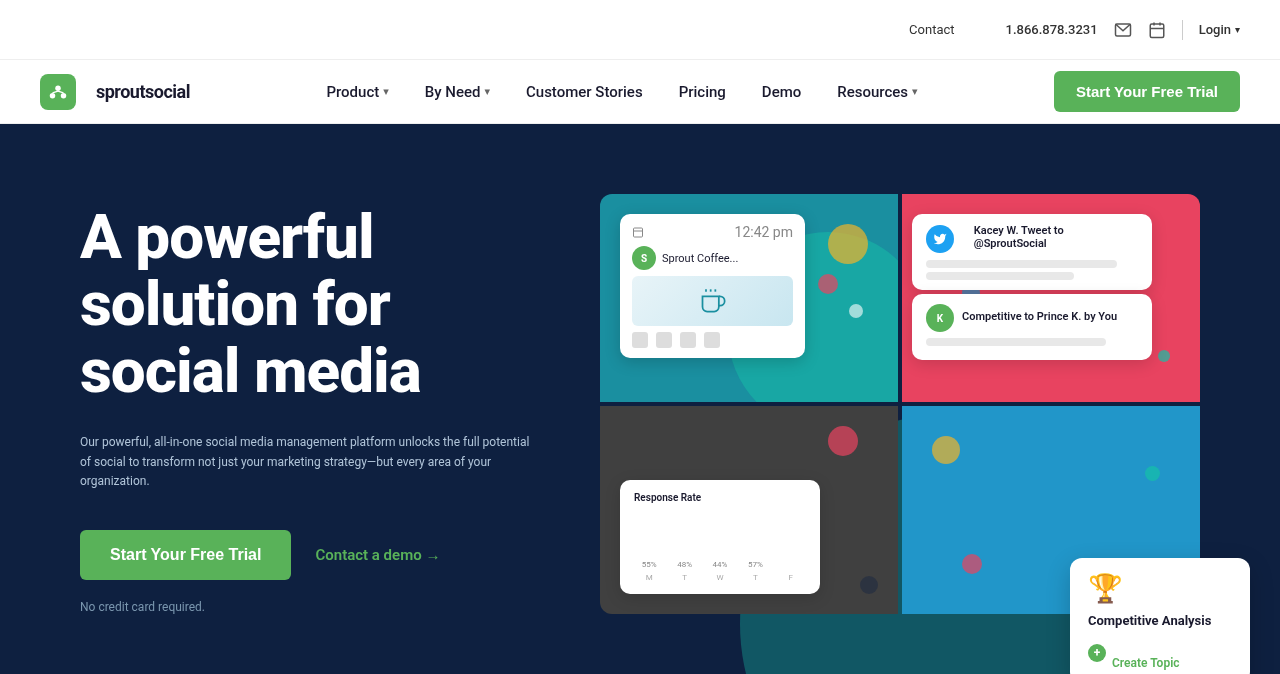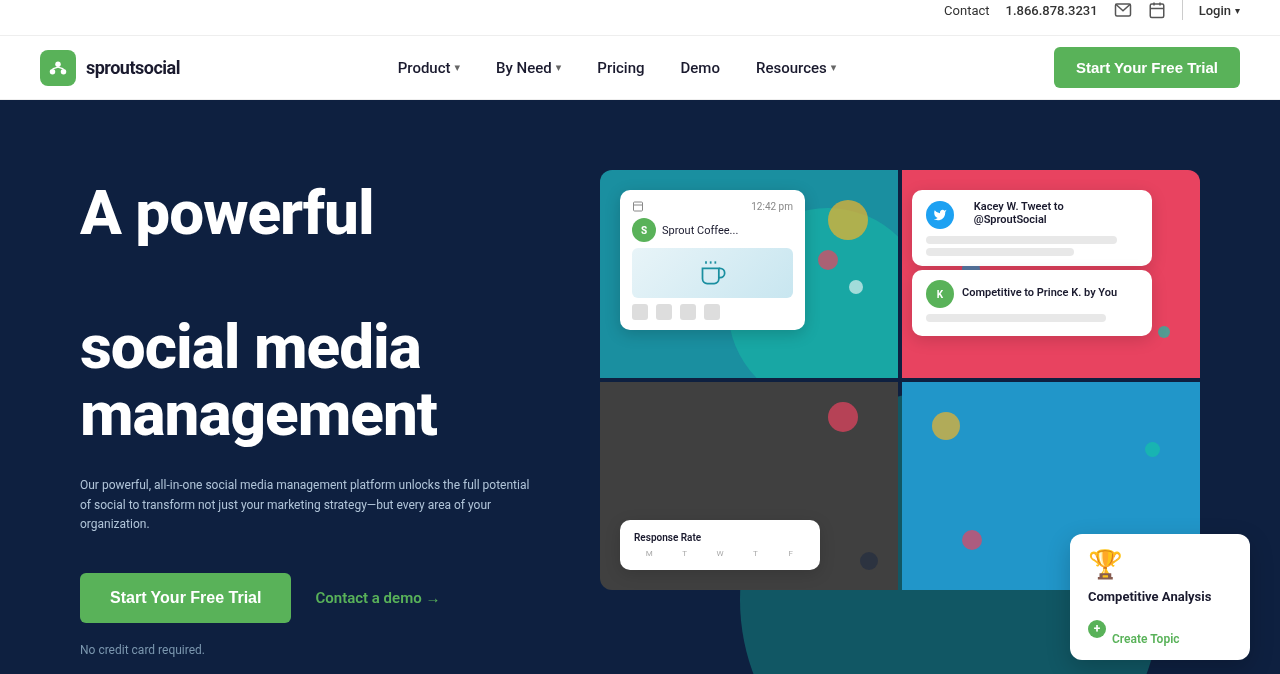--- a/index.html
+++ b/index.html
@@ -1,40 +1,40 @@
 <!DOCTYPE html>
 <html><head>
   <meta charset="utf-8">
   <style>
     * { margin: 0; padding: 0; box-sizing: border-box; }
     body { font-family: -apple-system, BlinkMacSystemFont, 'Segoe UI', Roboto, sans-serif; background: #fff; width: 1280px; min-height: 674px; overflow-x: hidden; }
 
     
     .top-bar {
-      display: flex; align-items: flex-start; justify-content: space-between;
-      padding: 0 40px; height: 36px; background: #fff;
+      display: flex; align-items: center; justify-content: space-between;
+      padding: 0 40px; height: 60px; background: #fff;
       border-bottom: 1px solid #eee;
     }
     .top-bar-left { display: flex; align-items: center; gap: 20px; }
     .top-bar-right { display: flex; align-items: center; gap: 16px; }
     .top-bar-contact { font-size: 13px; color: #333; }
-    .top-bar-phone { font-size: 13px; color: #333; font-weight: 500; }
+    .top-bar-phone { font-size: 13px; color: #333; font-weight: 500; margin-left: 35px; }
     .top-bar-icon { width: 18px; height: 18px; cursor: pointer; }
     .top-bar-divider { width: 1px; height: 20px; background: #ccc; }
     .top-bar-login { display: flex; align-items: center; gap: 4px; font-size: 13px; color: #333; cursor: pointer; font-weight: 500; }
     .chevron-small { font-size: 10px; color: #333; }
 
     
     .nav {
       display: flex; align-items: center; justify-content: space-between;
       padding: 0 40px; height: 64px; background: #fff;
       border-bottom: 1px solid #eee;
       position: relative; z-index: 10;
     }
-    .nav-logo { display: flex; align-items: center; gap: 10px; }
+    .nav-logo { display: flex; align-items: center; gap: 20px; }
     .logo-mark {
       width: 36px; height: 36px;
       background: #59b259;
       border-radius: 8px;
       display: flex; align-items: center; justify-content: center;
     }
     .logo-mark svg { width: 22px; height: 22px; fill: #fff; }
     .logo-text { font-size: 18px; font-weight: 700; color: #1a1a2e; letter-spacing: -0.5px; }
     .nav-links { display: flex; align-items: center; gap: 8px; }
     .nav-item {
@@ -111,21 +111,21 @@
     }
 
     
     .post-card {
       position: absolute; top: 20px; left: 20px;
       background: #fff; border-radius: 10px; padding: 10px 12px;
       width: 185px; box-shadow: 0 4px 16px rgba(0,0,0,0.18);
       font-size: 11px;
     }
     .post-card-header { display: flex; align-items: center; justify-content: space-between; margin-bottom: 6px; }
-    .post-card-time { font-size: 10px; color: #888; }
+    .post-card-time { font-size: 14px; color: #888; }
     .post-card-profile { display: flex; align-items: center; gap: 6px; margin-bottom: 6px; }
     .profile-avatar {
       width: 24px; height: 24px; border-radius: 50%;
       background: #59b259; display: flex; align-items: center; justify-content: center;
       font-size: 10px; color: #fff; font-weight: 700;
     }
     .profile-name { font-size: 11px; font-weight: 400; color: #1a1a2e; }
     .post-image-placeholder {
       width: 100%; height: 50px; background: linear-gradient(135deg, #e8f4f8, #c8e6f0);
       border-radius: 6px; margin-bottom: 6px;
@@ -240,20 +240,23 @@
   <div class="nav-links">
     <div class="nav-item">
       <span>Product</span>
       <span class="nav-chevron">▾</span>
     </div>
     <div class="nav-item">
       <span>By Need</span>
       <span class="nav-chevron">▾</span>
     </div>
     <div class="nav-item">
+      <span>Customer Stories</span>
+    </div>
+    <div class="nav-item">
       <span>Pricing</span>
     </div>
     <div class="nav-item">
       <span>Demo</span>
     </div>
     <div class="nav-item">
       <span>Resources</span>
       <span class="nav-chevron">▾</span>
     </div>
   </div>
@@ -261,23 +264,22 @@
   <button class="nav-cta">Start Your Free Trial</button>
 </nav>
 
 <section class="hero">
 
   <div class="bg-circle" style="width:420px;height:420px;bottom:-80px;right:120px;"></div>
 
   <div class="hero-left">
     <h1 class="hero-title">
       <span>A powerful</span><br>
-      <br>
+      <span>solution for</span><br>
       <span>social media</span><br>
-      <span>management</span>
     </h1>
     <p class="hero-subtitle">Our powerful, all-in-one social media management platform unlocks the full potential of social to transform not just your marketing strategy—but every area of your organization.</p>
     <div class="hero-actions">
       <button class="hero-cta">Start Your Free Trial</button>
       <a class="hero-demo-link">Contact a demo →</a>
     </div>
     <p class="hero-no-cc">No credit card required.</p>
   </div>
 
   <div class="hero-right">
@@ -351,20 +353,42 @@
           <div style="height:8px;background:#e8e8e8;border-radius:4px;margin-bottom:4px;width:85%;"></div>
         </div>
       </div>
 
       <div class="panel panel-bl">
         <div class="deco-shape" style="width:30px;height:30px;background:#e84360;top:20px;right:40px;"></div>
         <div class="deco-shape" style="width:18px;height:18px;background:#0e2040;bottom:20px;right:20px;opacity:0.4;"></div>
 
         <div class="chart-card">
           <div class="chart-title">Response Rate</div>
+          <div class="chart-bars">
+            <div style="display:flex;flex-direction:column;align-items:center;flex:1;">
+              <div class="bar" style="height:55%;background:#4bc4c4;width:100%;"></div>
+              <div class="bar-label">55%</div>
+            </div>
+            <div style="display:flex;flex-direction:column;align-items:center;flex:1;">
+              <div class="bar" style="height:48%;background:#4bc4c4;width:100%;"></div>
+              <div class="bar-label">48%</div>
+            </div>
+            <div style="display:flex;flex-direction:column;align-items:center;flex:1;">
+              <div class="bar" style="height:44%;background:#4bc4c4;width:100%;"></div>
+              <div class="bar-label">44%</div>
+            </div>
+            <div style="display:flex;flex-direction:column;align-items:center;flex:1;">
+              <div class="bar" style="height:60%;background:#1a6e9e;width:100%;"></div>
+              <div class="bar-label">57%</div>
+            </div>
+            <div style="display:flex;flex-direction:column;align-items:center;flex:1;">
+              <div class="bar" style="height:36%;background:#4bc4c4;width:100%;"></div>
+              <div class="bar-label"></div>
+            </div>
+          </div>
           <div class="chart-x-labels">
             <div class="chart-x-label">M</div>
             <div class="chart-x-label">T</div>
             <div class="chart-x-label">W</div>
             <div class="chart-x-label">T</div>
             <div class="chart-x-label">F</div>
           </div>
         </div>
       </div>
 

